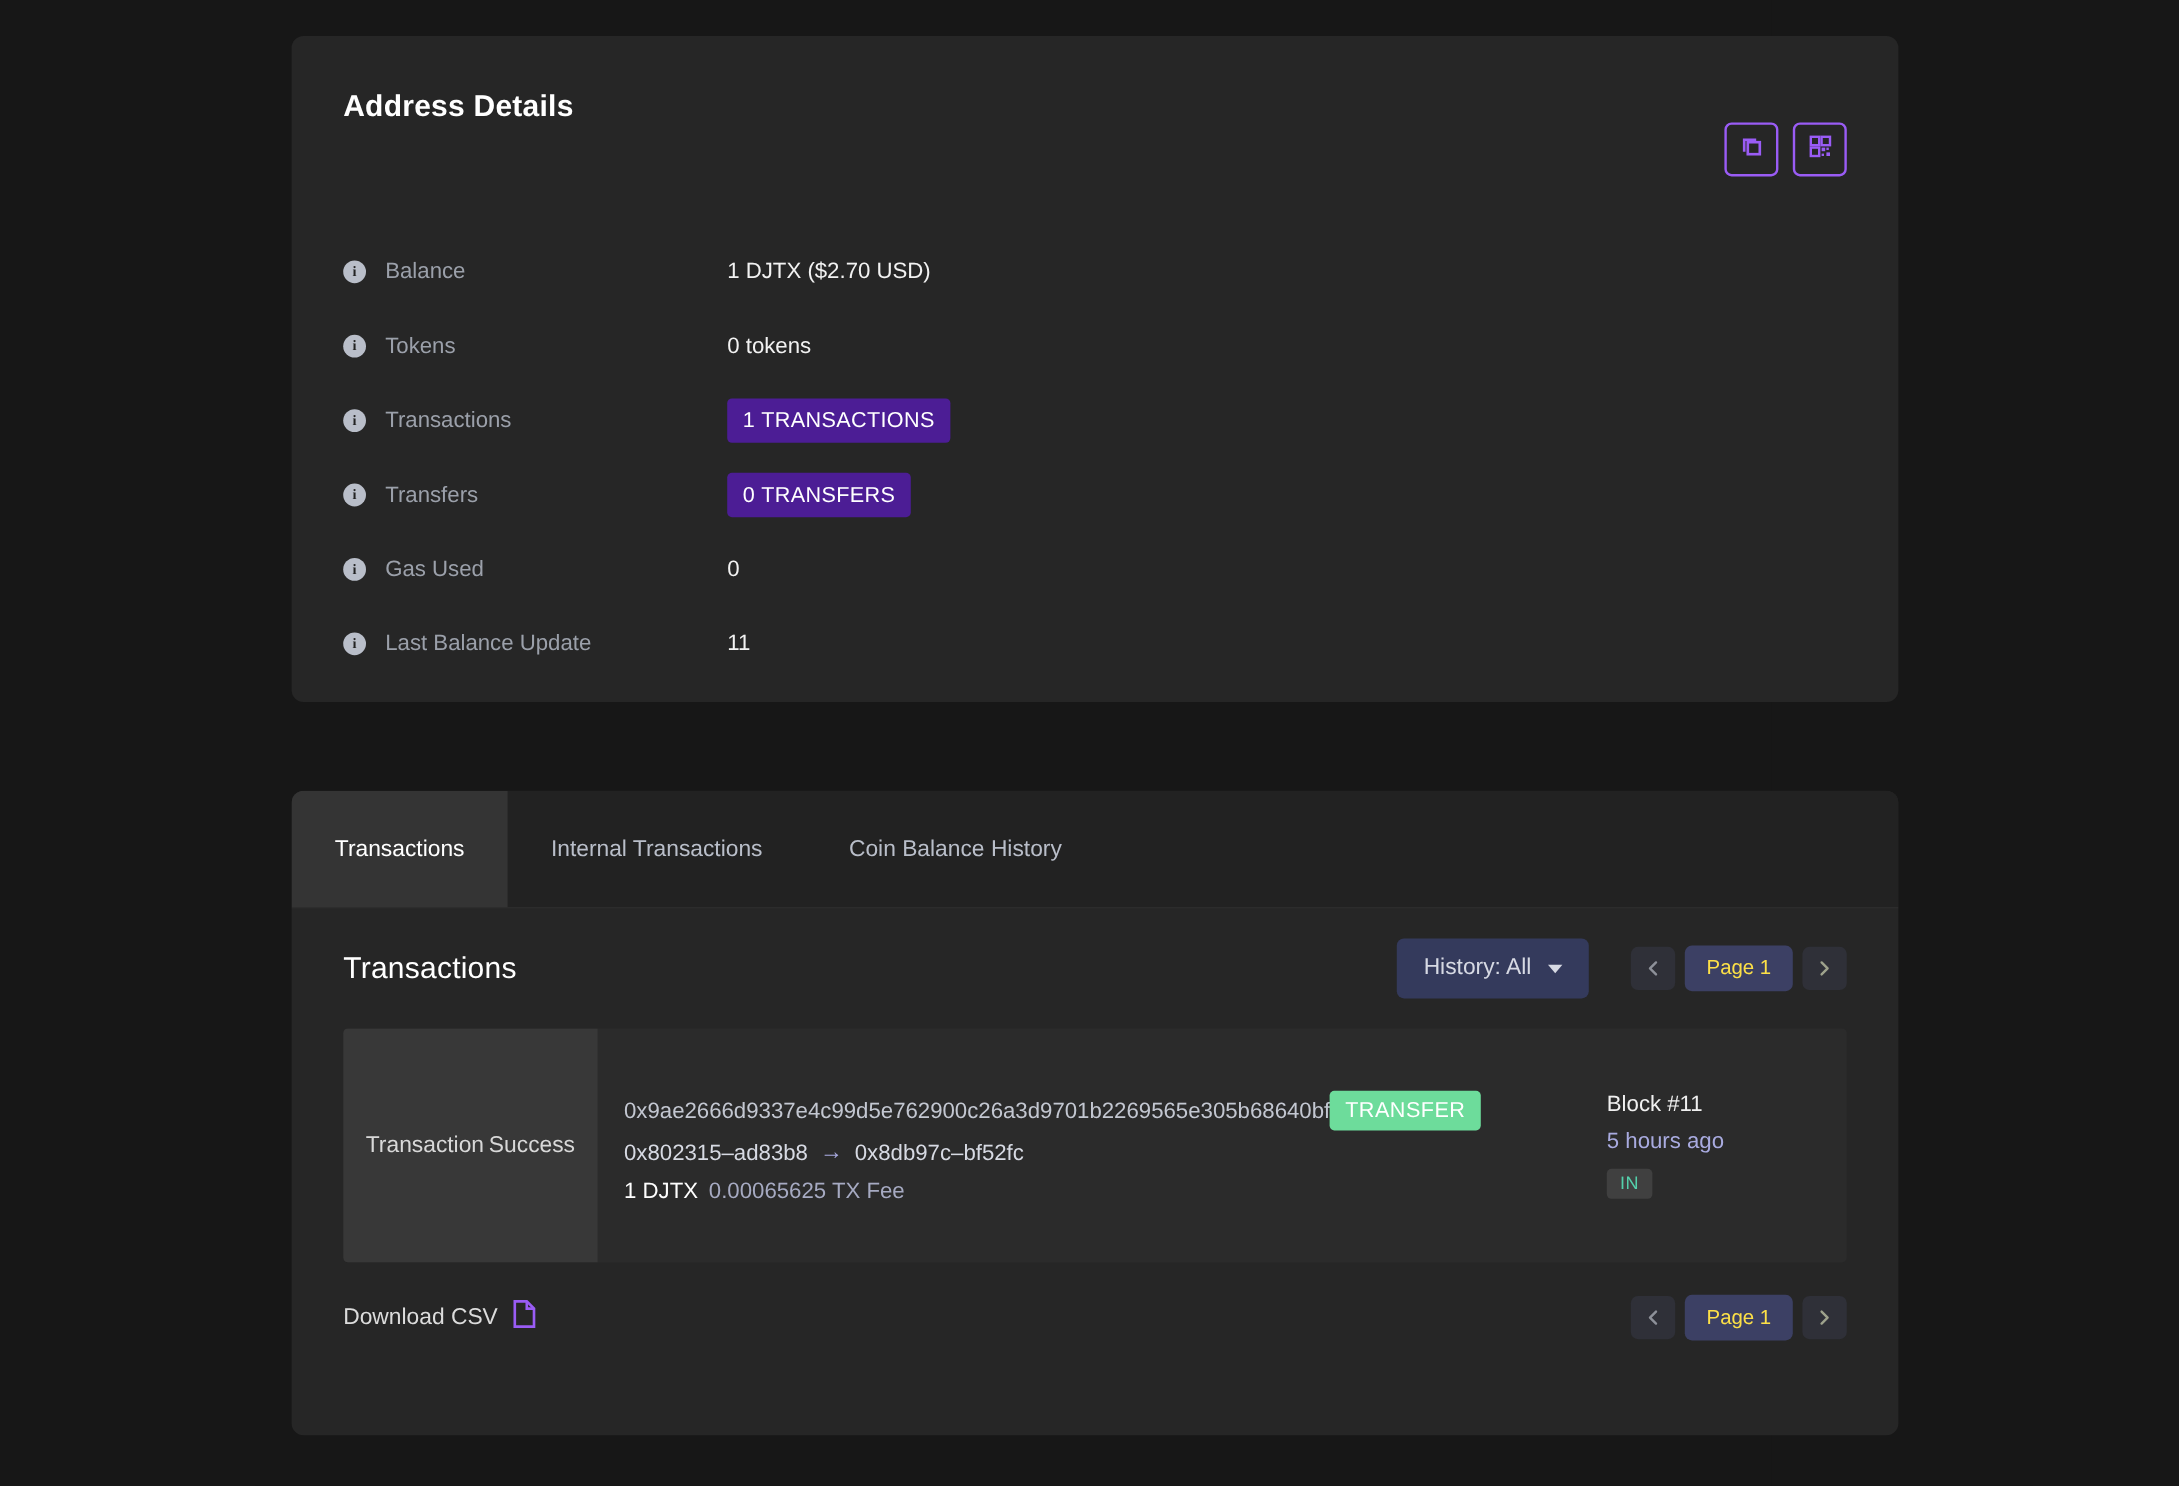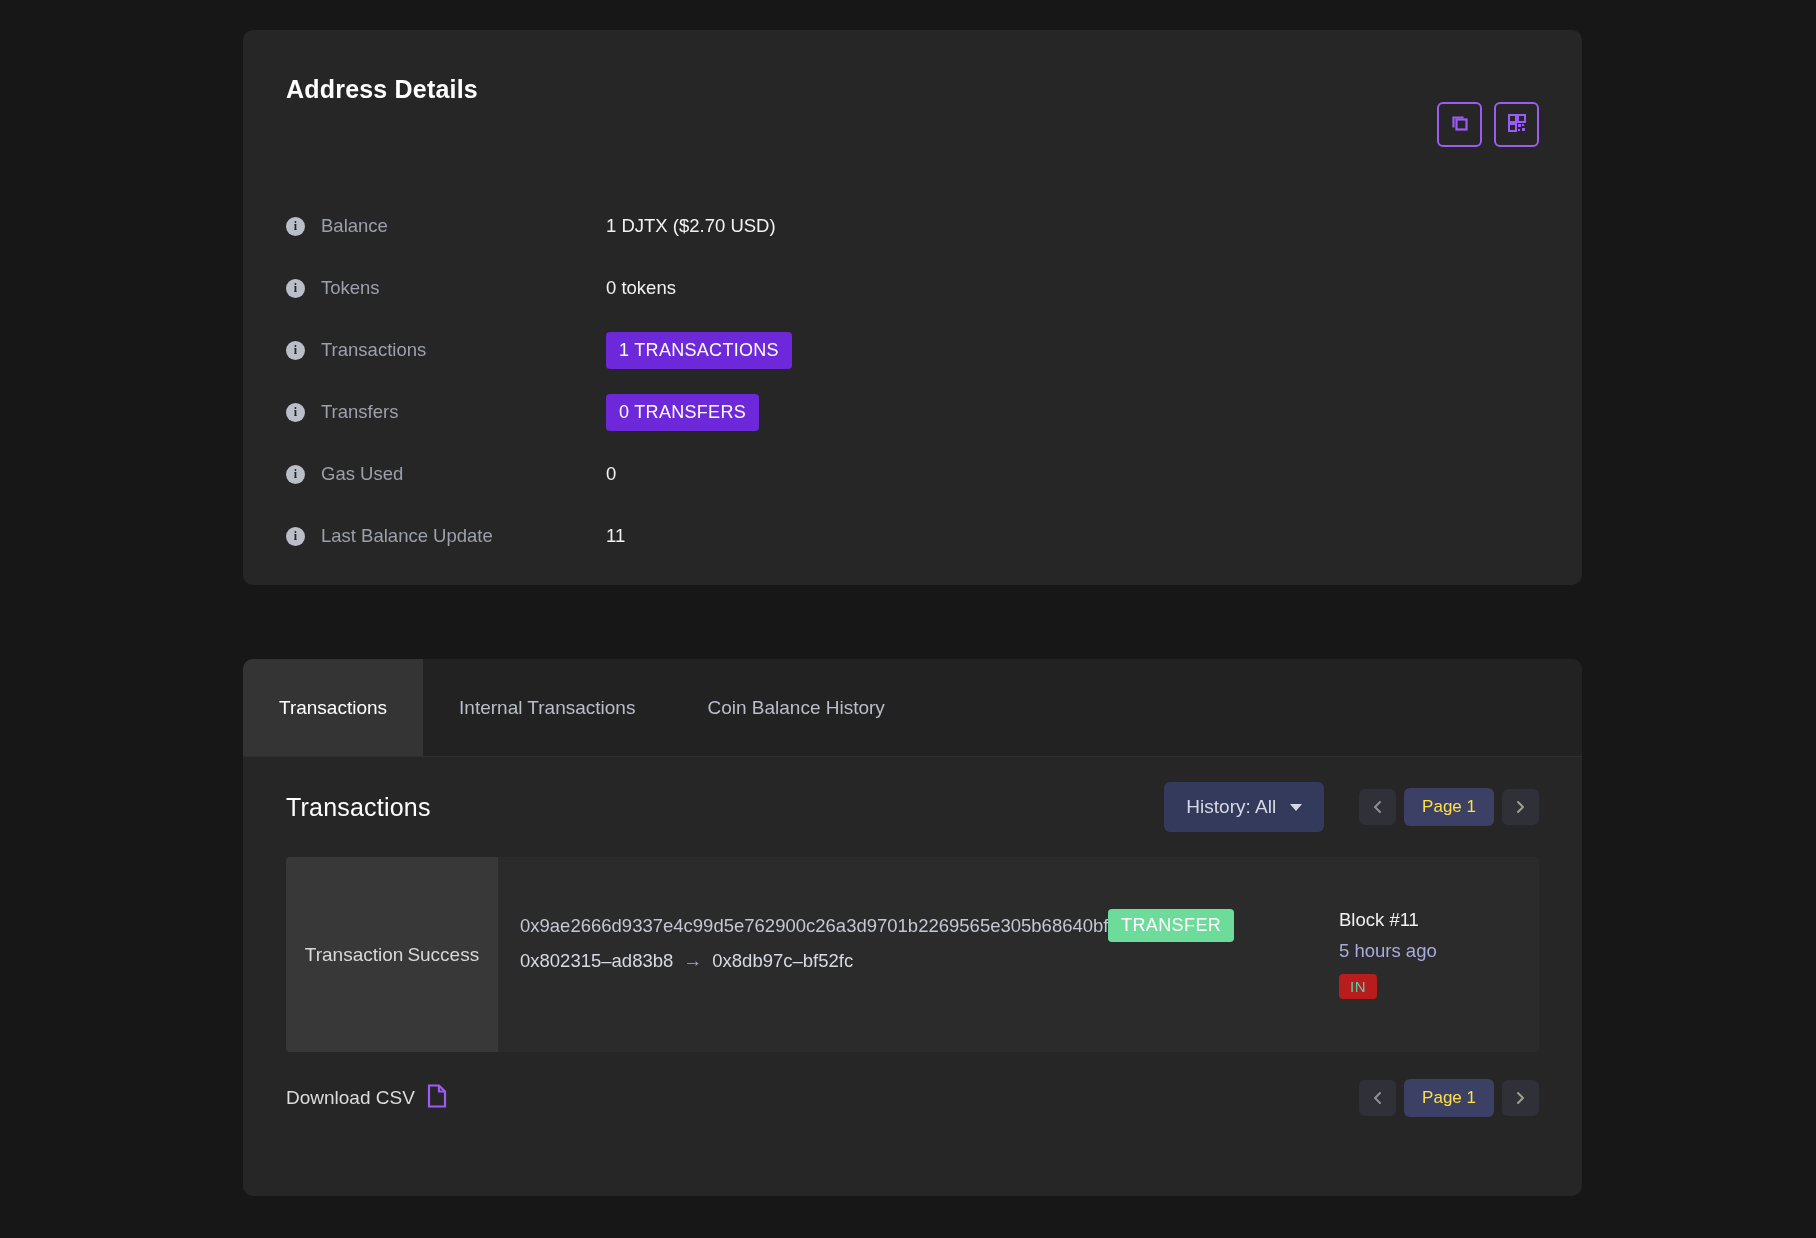--- a/index.html
+++ b/index.html
@@ -113,21 +113,21 @@
     color: #9ba0aa;
   }
 
   .detail-value {
     font-size: 18.5px;
     color: #f2f2f2;
   }
 
   .pill {
     display: inline-block;
-    background: #6d28d9;
+    background: #4c1d95;
     border-radius: 4px;
     padding: 8px 13px;
     font-size: 18px;
     color: #ffffff;
     letter-spacing: 0.3px;
     cursor: pointer;
   }
 
   
   .card-tx {
@@ -339,21 +339,21 @@
 
   .tx-age {
     margin-top: 9px;
     font-size: 18.5px;
     color: #a9abe0;
   }
 
   .badge-in {
     display: inline-block;
     margin-top: 12px;
-    background: #b91c1c;
+    background: #404040;
     color: #54d0ab;
     font-size: 15px;
     letter-spacing: 0.5px;
     border-radius: 4px;
     padding: 4px 11px;
   }
 
   .tx-footer {
     display: flex;
     align-items: center;
@@ -504,20 +504,24 @@
             <span class="tx-hash">0x9ae2666d9337e4c99d5e762900c26a3d9701b2269565e305b68640bf7ef46abd</span>
             <span class="badge-transfer">TRANSFER</span>
           </div>
 
           <div class="tx-addr-line">
             <span class="tx-addr">0x802315–ad83b8</span>
             <span class="arrow-icon">→</span>
             <span class="tx-addr">0x8db97c–bf52fc</span>
           </div>
 
+          <div class="tx-val-line">
+            <span class="tx-amount">1 DJTX</span>
+            <span class="tx-fee">0.00065625 TX Fee</span>
+          </div>
         </div>
 
         <div class="tx-meta">
           <div class="tx-block">Block #11</div>
           <div class="tx-age">5 hours ago</div>
           <div class="badge-in">IN</div>
         </div>
       </div>
 
       <div class="tx-footer">

